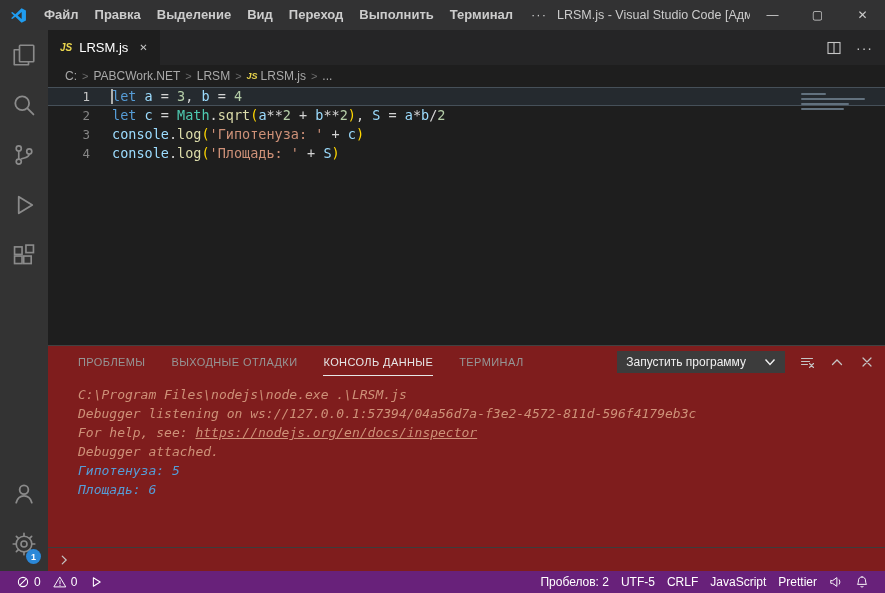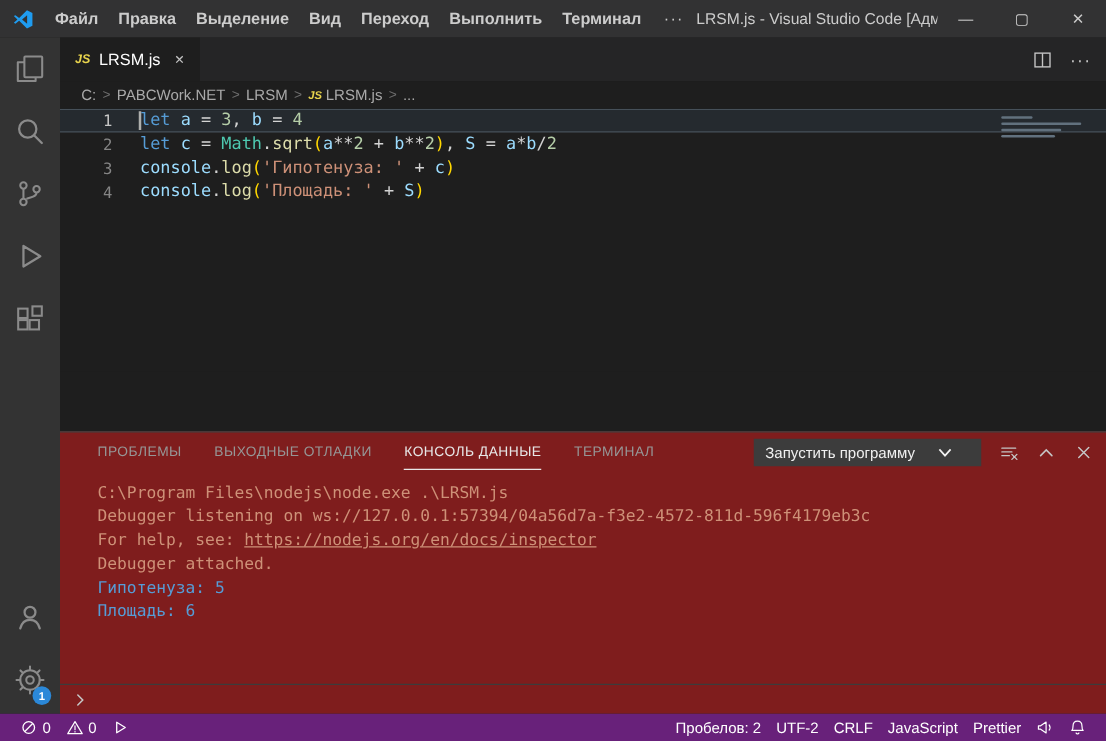--- a/index.html
+++ b/index.html
@@ -58,25 +58,25 @@
 
   
   .panel{position:absolute;left:48px;top:297px;right:0;bottom:22px;background:#7f1d1d;border-top:1px solid #414141;
          display:flex;flex-direction:column;box-sizing:border-box;margin-top:48px;}
   .panel-header{height:32px;flex:none;display:flex;align-items:center;padding:0 10px 0 30px;}
   .panel-tab{margin-right:26px;font-size:11px;letter-spacing:0.4px;color:#969696;line-height:26px;
              border-bottom:1px solid transparent;white-space:nowrap;}
   .panel-tab.active{color:#e7e7e7;border-bottom-color:#e7e7e7;}
   .panel-actions{margin-left:auto;display:flex;align-items:center;gap:14px;color:#c5c5c5;}
   .launch-select{background:#3c3c3c;color:#f0f0f0;font-size:12px;height:22px;display:flex;align-items:center;
-                 padding:0 21px 0 9px;gap:16px;}
+                 padding:0 7px 0 9px;gap:16px;}
   .launch-select svg{width:12px;height:12px;}
   .panel-actions .i svg{width:16px;height:16px;}
   .console{flex:1;padding:7px 0 0 30px;font-family:"DejaVu Sans Mono",monospace;font-size:13px;line-height:19px;overflow:hidden;}
-  .console-line{white-space:pre;}
+  .console-line{white-space:pre;font-style:italic;}
   .console-line .link{text-decoration:underline;}
   .repl{height:23px;flex:none;border-top:1px solid #3c3c3c;display:flex;align-items:center;padding-left:9px;color:#c5c5c5;}
   .repl svg{width:14px;height:14px;}
 
   
   .statusbar{position:absolute;left:0;right:0;bottom:0;height:22px;display:flex;align-items:center;
              color:#ffffff;font-size:12px;padding:0 10px;box-sizing:border-box;}
   .sb-group{display:flex;align-items:center;height:22px;}
   .sb-right{margin-left:auto;}
   .sb-item{display:flex;align-items:center;gap:4px;padding:0 6px;height:22px;white-space:nowrap;}
@@ -326,21 +326,21 @@
               <path d="M5 3.2v9.6l7.8-4.8z"></path>
             </svg>
           </span>
         </div>
       </div>
     <div class="sb-group sb-right" id="sbRight">
         <div class="sb-item">
           <span>Пробелов: 2</span>
         </div>
         <div class="sb-item">
-          <span>UTF-2</span>
+          <span>UTF-5</span>
         </div>
         <div class="sb-item">
           <span>CRLF</span>
         </div>
         <div class="sb-item">
           <span>JavaScript</span>
         </div>
         <div class="sb-item">
           <span>Prettier</span>
         </div>

